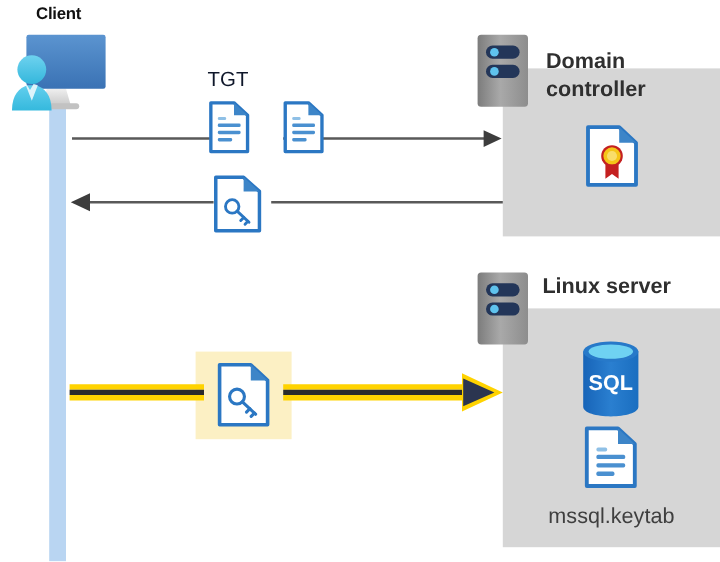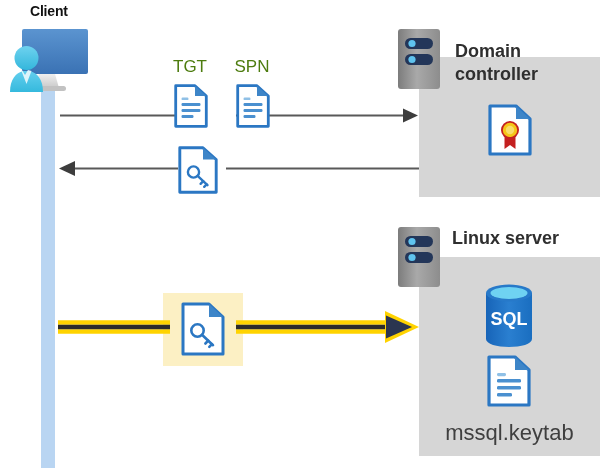--- a/index.html
+++ b/index.html
@@ -47,26 +47,26 @@
     margin-top: 35px;
   }
   .title-linux {
     font-size: 18px;
     font-weight: bold;
     color: #2f2f2f;
     white-space: nowrap;
   }
   .doc-label {
     font-size: 17px;
-    color: #4d7c0f;
+    color: #0f172a;
     white-space: nowrap;
     text-align: center;
   }
   .keytab-label {
-    font-size: 22px;
+    font-size: 18px;
     color: #3f3f3f;
     white-space: nowrap;
     text-align: center;
   }
 
   
   .highlight-box {
     background: #fcf0c4;
   }
 
@@ -203,21 +203,20 @@
     <svg width="34" height="44" viewBox="0 0 34 44">
       <path d="M1.7 1.7 L21 1.7 L32.3 12 L32.3 42.3 L1.7 42.3 Z" fill="#ffffff" stroke="#2b77c3" stroke-width="2.8" stroke-linejoin="round"></path>
       <path d="M21 1.7 L32.3 12 L21 12 Z" fill="#3d85c8"></path>
       <rect x="7.5" y="19" width="19" height="2.9" rx="1.2" fill="#4a90d0"></rect>
       <rect x="7.5" y="25" width="19" height="2.9" rx="1.2" fill="#4a90d0"></rect>
       <rect x="7.5" y="31" width="12" height="2.9" rx="1.2" fill="#4a90d0"></rect>
       <rect x="7.5" y="13.5" width="7" height="2.6" rx="1.2" fill="#8fc0e6"></rect>
     </svg>
   </div>
 
-  <div class="abs doc-label" style="left:222px; top:57px; width:60px;">SPN</div>
 
   <div class="abs" style="left:236px; top:84px; width:34px; height:44px;">
     <svg width="34" height="44" viewBox="0 0 34 44">
       <path d="M1.7 1.7 L21 1.7 L32.3 12 L32.3 42.3 L1.7 42.3 Z" fill="#ffffff" stroke="#2b77c3" stroke-width="2.8" stroke-linejoin="round"></path>
       <path d="M21 1.7 L32.3 12 L21 12 Z" fill="#3d85c8"></path>
       <rect x="7.5" y="19" width="19" height="2.9" rx="1.2" fill="#4a90d0"></rect>
       <rect x="7.5" y="25" width="19" height="2.9" rx="1.2" fill="#4a90d0"></rect>
       <rect x="7.5" y="31" width="12" height="2.9" rx="1.2" fill="#4a90d0"></rect>
       <rect x="7.5" y="13.5" width="7" height="2.6" rx="1.2" fill="#8fc0e6"></rect>
     </svg>

